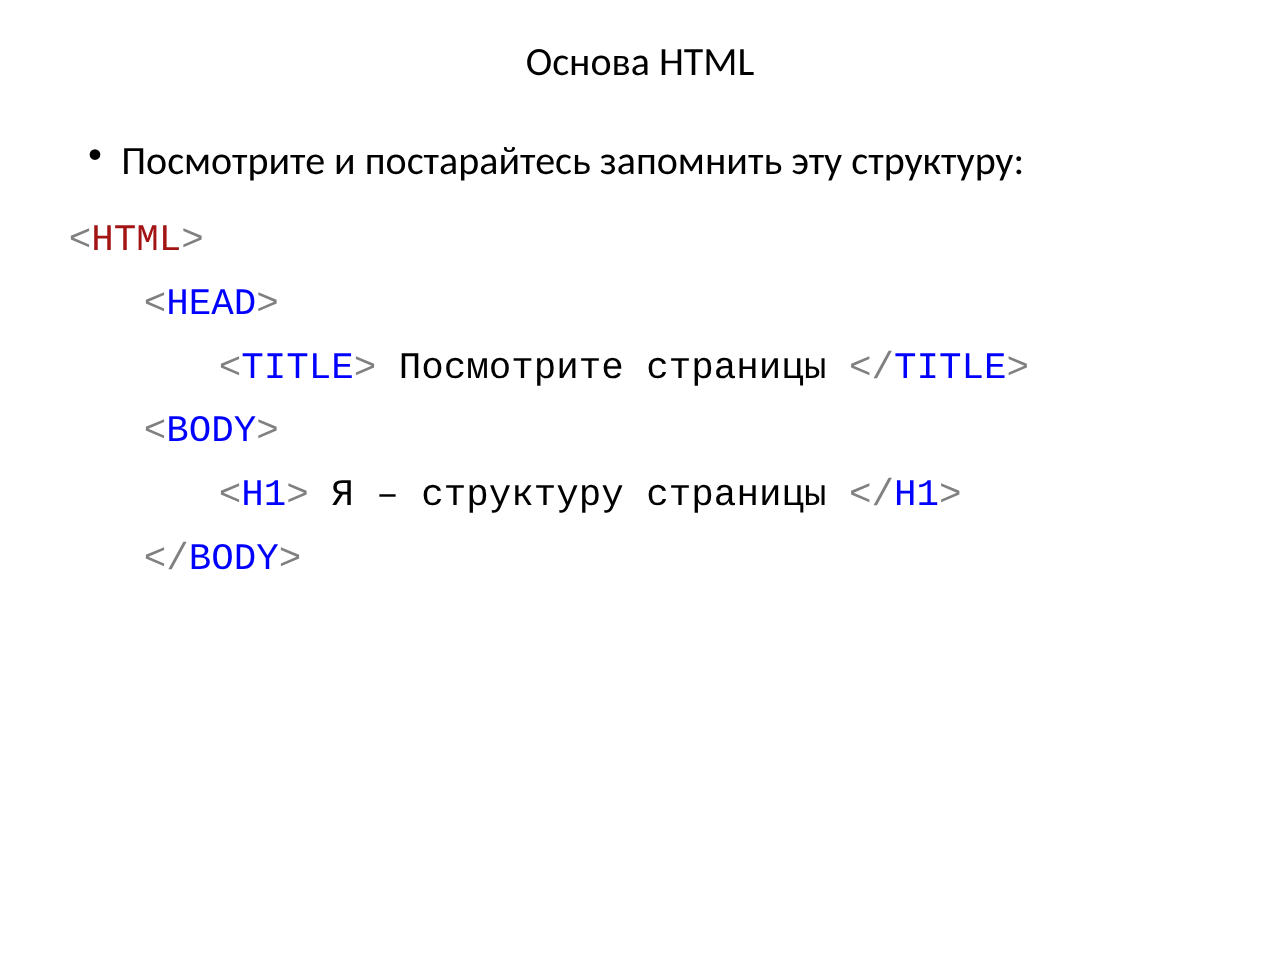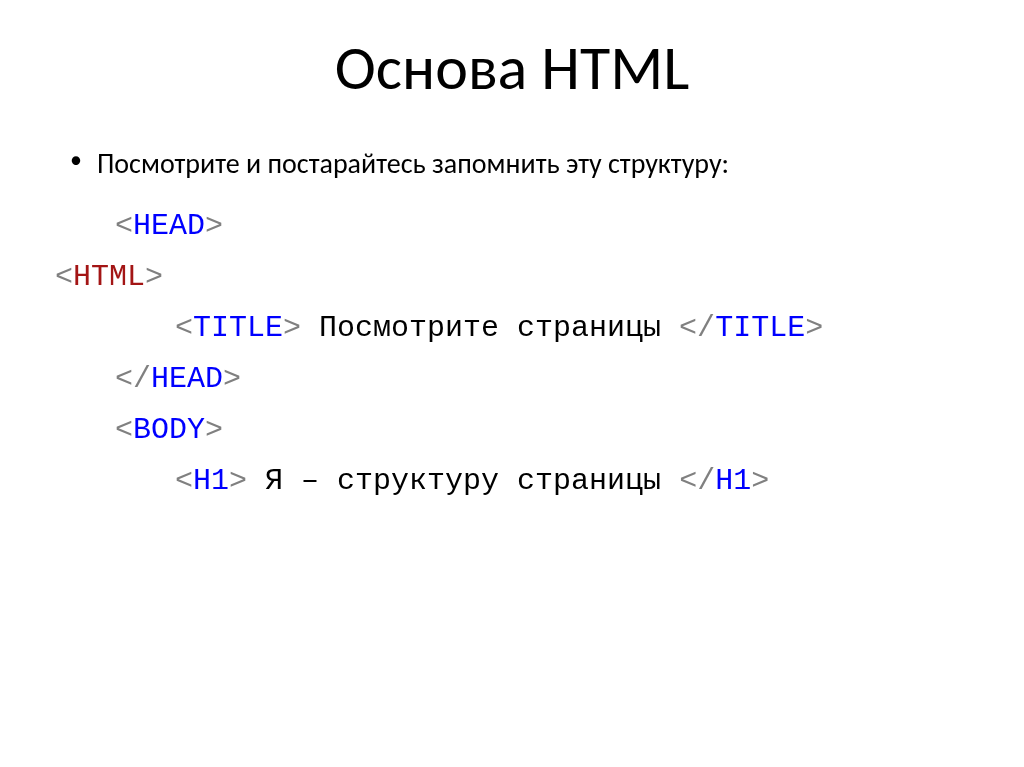--- a/index.html
+++ b/index.html
@@ -10,38 +10,38 @@
     body {
       width: 1024px;
       height: 767px;
       background: #ffffff;
       font-family: Calibri, Arial, sans-serif;
       padding: 30px 50px;
       position: relative;
     }
     .slide-title {
       text-align: center;
-      font-size: 62px;
+      font-size: 32px;
       font-weight: normal;
       color: #000;
       margin-bottom: 40px;
     }
     .bullet-item {
       display: flex;
       align-items: flex-start;
       margin-bottom: 20px;
       padding-left: 20px;
     }
     .bullet {
       font-size: 24px;
       margin-right: 15px;
       line-height: 1.2;
     }
     .bullet-text {
-      font-size: 28px;
+      font-size: 32px;
       color: #000;
     }
     .code-block {
       font-family: Consolas, 'Courier New', monospace;
       font-size: 30px;
       line-height: 1.7;
       padding-left: 5px;
     }
     .code-line {
       white-space: pre;
@@ -69,26 +69,26 @@
 <body>
 
 <h1 class="slide-title">Основа HTML</h1>
 
 <div class="bullet-item">
   <span class="bullet">•</span>
   <span class="bullet-text">Посмотрите и постарайтесь запомнить эту структуру:</span>
 </div>
 
 <div class="code-block">
+  <div class="code-line"><span class="tag-bracket">&lt;</span><span class="tag-red">HTML</span><span class="tag-bracket">&gt;</span></div>
+
   <div class="code-line indent-1"><span class="tag-bracket">&lt;</span><span class="tag-blue">HEAD</span><span class="tag-bracket">&gt;</span></div>
-
-  <div class="code-line"><span class="tag-bracket">&lt;</span><span class="tag-red">HTML</span><span class="tag-bracket">&gt;</span></div>
 
   <div class="code-line indent-2"><span class="tag-bracket">&lt;</span><span class="tag-blue">TITLE</span><span class="tag-bracket">&gt;</span><span class="tag-text"> Посмотрите страницы </span><span class="tag-bracket">&lt;/</span><span class="tag-blue">TITLE</span><span class="tag-bracket">&gt;</span></div>
 
-  <div class="code-line indent-1"><span class="tag-bracket">&lt;/</span><span class="tag-blue">HEAD</span><span class="tag-bracket">&gt;</span></div>
 
   <div class="code-line indent-1"><span class="tag-bracket">&lt;</span><span class="tag-blue">BODY</span><span class="tag-bracket">&gt;</span></div>
 
   <div class="code-line indent-2"><span class="tag-bracket">&lt;</span><span class="tag-blue">H1</span><span class="tag-bracket">&gt;</span><span class="tag-text"> Я – структуру страницы </span><span class="tag-bracket">&lt;/</span><span class="tag-blue">H1</span><span class="tag-bracket">&gt;</span></div>
 
+  <div class="code-line indent-1"><span class="tag-bracket">&lt;/</span><span class="tag-blue">BODY</span><span class="tag-bracket">&gt;</span></div>
 
 </div>
 
 </body></html>

